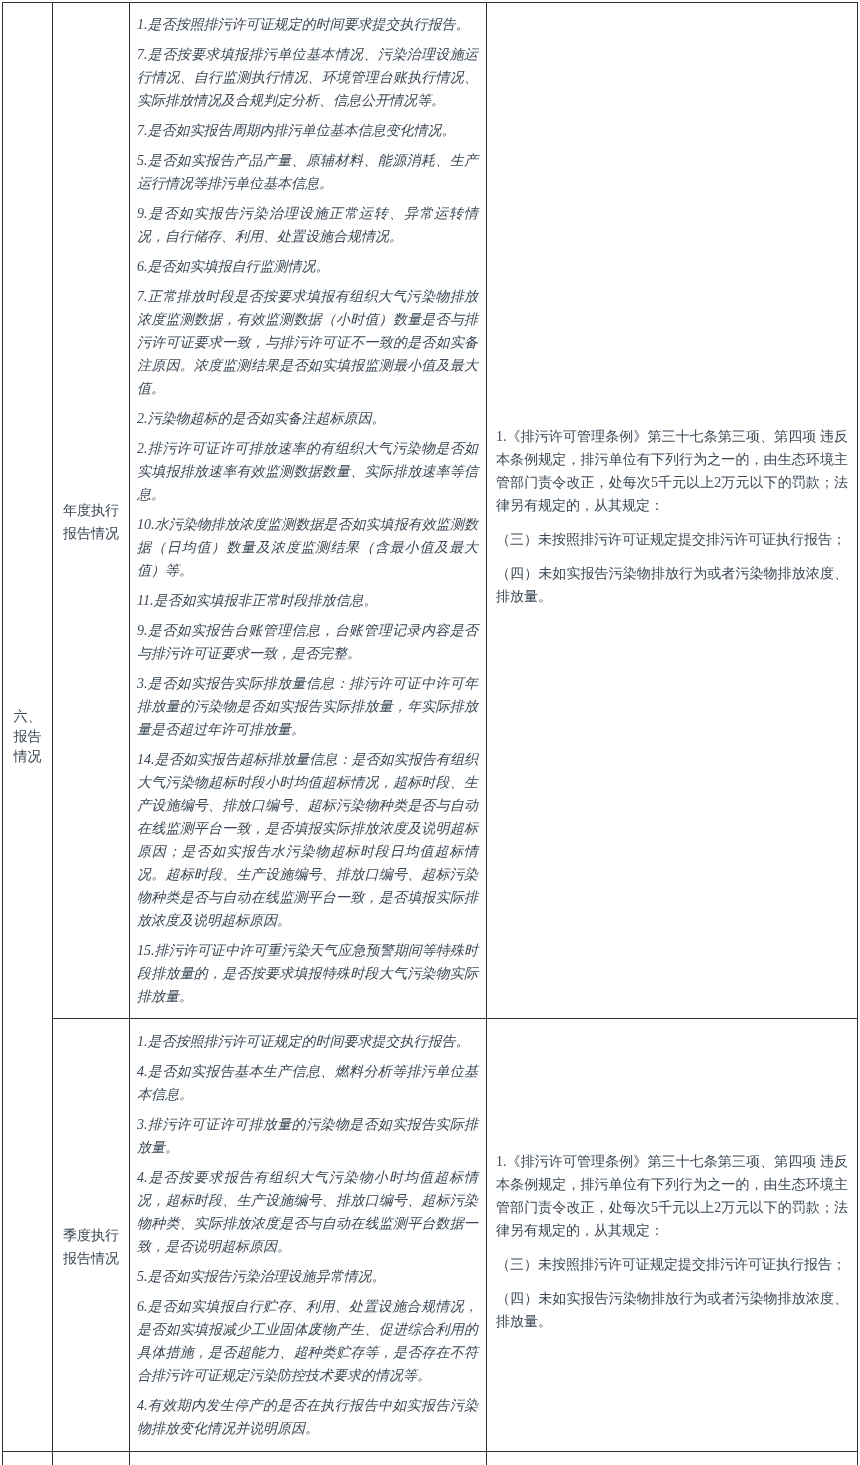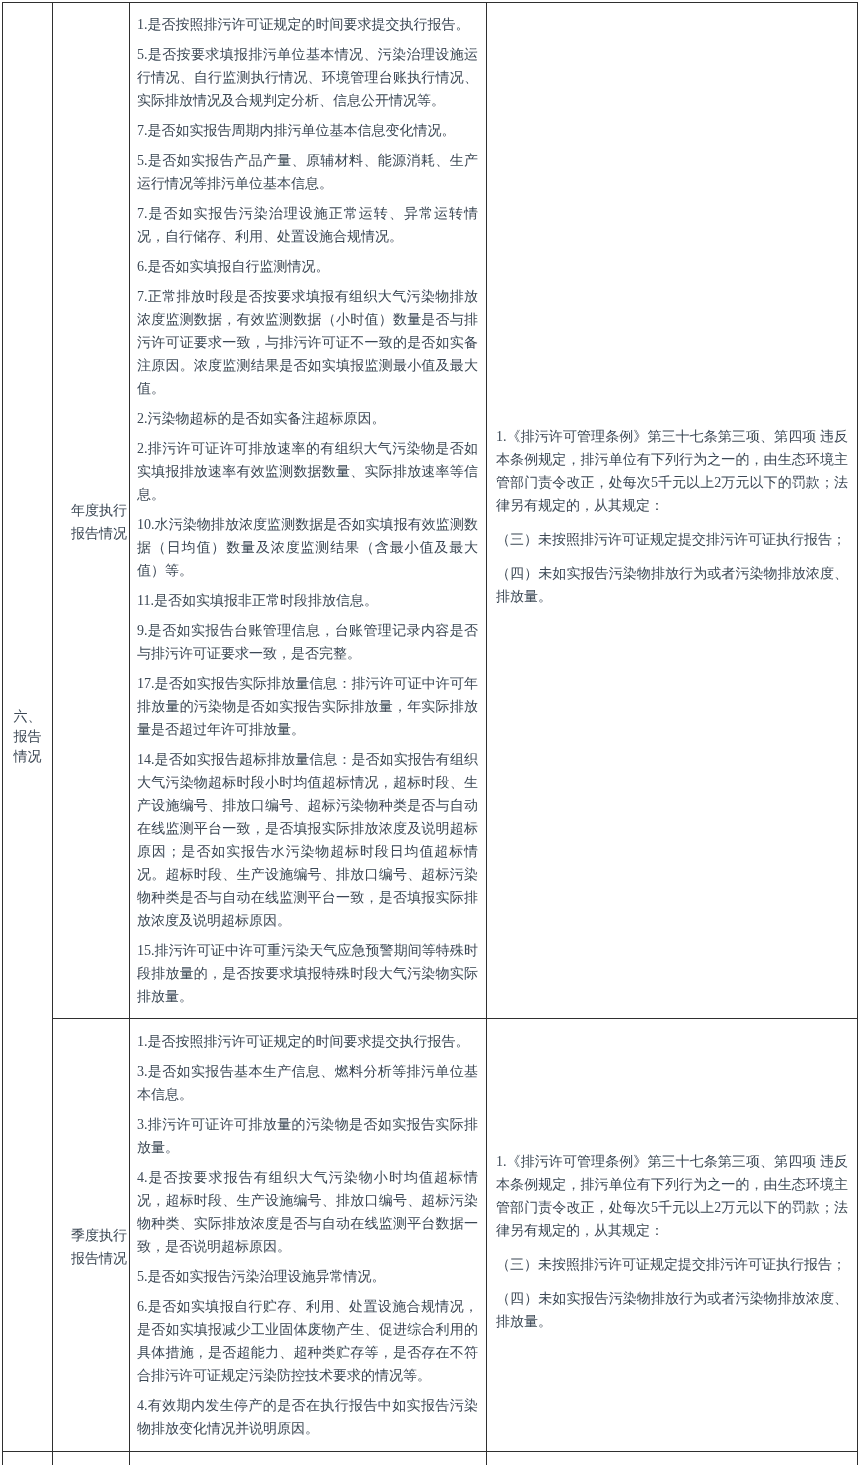--- a/index.html
+++ b/index.html
@@ -29,28 +29,29 @@
     font-size:14px;
     box-sizing:border-box;
   }
   td.section-cell{
     text-align:center;
     white-space:pre-line;
     line-height:20px;
     padding:2px;
   }
   td.category-cell{
-    text-align:right;
+    text-align:center;
     white-space:pre-line;
     line-height:23px;
     padding:2px;
   }
   td.items-cell{
     padding:3px 8px 3px 7px;
     text-align:justify;
+    font-style:italic;
   }
   td.items-cell p{
     margin:7px 0;
     line-height:23px;
   }
   td.legal-cell{
     padding:15px 9px 3px 9px;
     text-align:justify;
   }
   td.legal-cell p{
@@ -78,49 +79,49 @@
         <span>六、
 报告
 情况</span>
       </td>
       <td class="category-cell">
         <span>年度执行
 报告情况</span>
       </td>
       <td class="items-cell">
         <p>1.是否按照排污许可证规定的时间要求提交执行报告。</p>
-        <p>5.是否按要求填报排污单位基本情况、污染治理设施运行情况、自行监测执行情况、环境管理台账执行情况、实际排放情况及合规判定分析、信息公开情况等。</p>
+        <p>7.是否按要求填报排污单位基本情况、污染治理设施运行情况、自行监测执行情况、环境管理台账执行情况、实际排放情况及合规判定分析、信息公开情况等。</p>
         <p>7.是否如实报告周期内排污单位基本信息变化情况。</p>
         <p>5.是否如实报告产品产量、原辅材料、能源消耗、生产运行情况等排污单位基本信息。</p>
-        <p>7.是否如实报告污染治理设施正常运转、异常运转情况，自行储存、利用、处置设施合规情况。</p>
+        <p>9.是否如实报告污染治理设施正常运转、异常运转情况，自行储存、利用、处置设施合规情况。</p>
         <p>6.是否如实填报自行监测情况。</p>
         <p>7.正常排放时段是否按要求填报有组织大气污染物排放浓度监测数据，有效监测数据（小时值）数量是否与排污许可证要求一致，与排污许可证不一致的是否如实备注原因。浓度监测结果是否如实填报监测最小值及最大值。</p>
         <p>2.污染物超标的是否如实备注超标原因。</p>
         <p>2.排污许可证许可排放速率的有组织大气污染物是否如实填报排放速率有效监测数据数量、实际排放速率等信息。</p>
         <p>10.水污染物排放浓度监测数据是否如实填报有效监测数据（日均值）数量及浓度监测结果（含最小值及最大值）等。</p>
         <p>11.是否如实填报非正常时段排放信息。</p>
         <p>9.是否如实报告台账管理信息，台账管理记录内容是否与排污许可证要求一致，是否完整。</p>
-        <p>17.是否如实报告实际排放量信息：排污许可证中许可年排放量的污染物是否如实报告实际排放量，年实际排放量是否超过年许可排放量。</p>
+        <p>3.是否如实报告实际排放量信息：排污许可证中许可年排放量的污染物是否如实报告实际排放量，年实际排放量是否超过年许可排放量。</p>
         <p>14.是否如实报告超标排放量信息：是否如实报告有组织大气污染物超标时段小时均值超标情况，超标时段、生产设施编号、排放口编号、超标污染物种类是否与自动在线监测平台一致，是否填报实际排放浓度及说明超标原因；是否如实报告水污染物超标时段日均值超标情况。超标时段、生产设施编号、排放口编号、超标污染物种类是否与自动在线监测平台一致，是否填报实际排放浓度及说明超标原因。</p>
         <p>15.排污许可证中许可重污染天气应急预警期间等特殊时段排放量的，是否按要求填报特殊时段大气污染物实际排放量。</p>
       </td>
       <td class="legal-cell">
         <p>1.《排污许可管理条例》第三十七条第三项、第四项 违反本条例规定，排污单位有下列行为之一的，由生态环境主管部门责令改正，处每次5千元以上2万元以下的罚款；法律另有规定的，从其规定：</p>
         <p>（三）未按照排污许可证规定提交排污许可证执行报告；</p>
         <p>（四）未如实报告污染物排放行为或者污染物排放浓度、排放量。</p>
       </td>
     </tr>
     <tr class="row-quarter">
       <td class="category-cell">
         <span>季度执行
 报告情况</span>
       </td>
       <td class="items-cell">
         <p>1.是否按照排污许可证规定的时间要求提交执行报告。</p>
-        <p>3.是否如实报告基本生产信息、燃料分析等排污单位基本信息。</p>
+        <p>4.是否如实报告基本生产信息、燃料分析等排污单位基本信息。</p>
         <p>3.排污许可证许可排放量的污染物是否如实报告实际排放量。</p>
         <p>4.是否按要求报告有组织大气污染物小时均值超标情况，超标时段、生产设施编号、排放口编号、超标污染物种类、实际排放浓度是否与自动在线监测平台数据一致，是否说明超标原因。</p>
         <p>5.是否如实报告污染治理设施异常情况。</p>
         <p>6.是否如实填报自行贮存、利用、处置设施合规情况，是否如实填报减少工业固体废物产生、促进综合利用的具体措施，是否超能力、超种类贮存等，是否存在不符合排污许可证规定污染防控技术要求的情况等。</p>
         <p>4.有效期内发生停产的是否在执行报告中如实报告污染物排放变化情况并说明原因。</p>
       </td>
       <td class="legal-cell">
         <p>1.《排污许可管理条例》第三十七条第三项、第四项 违反本条例规定，排污单位有下列行为之一的，由生态环境主管部门责令改正，处每次5千元以上2万元以下的罚款；法律另有规定的，从其规定：</p>
         <p>（三）未按照排污许可证规定提交排污许可证执行报告；</p>
         <p>（四）未如实报告污染物排放行为或者污染物排放浓度、排放量。</p>

